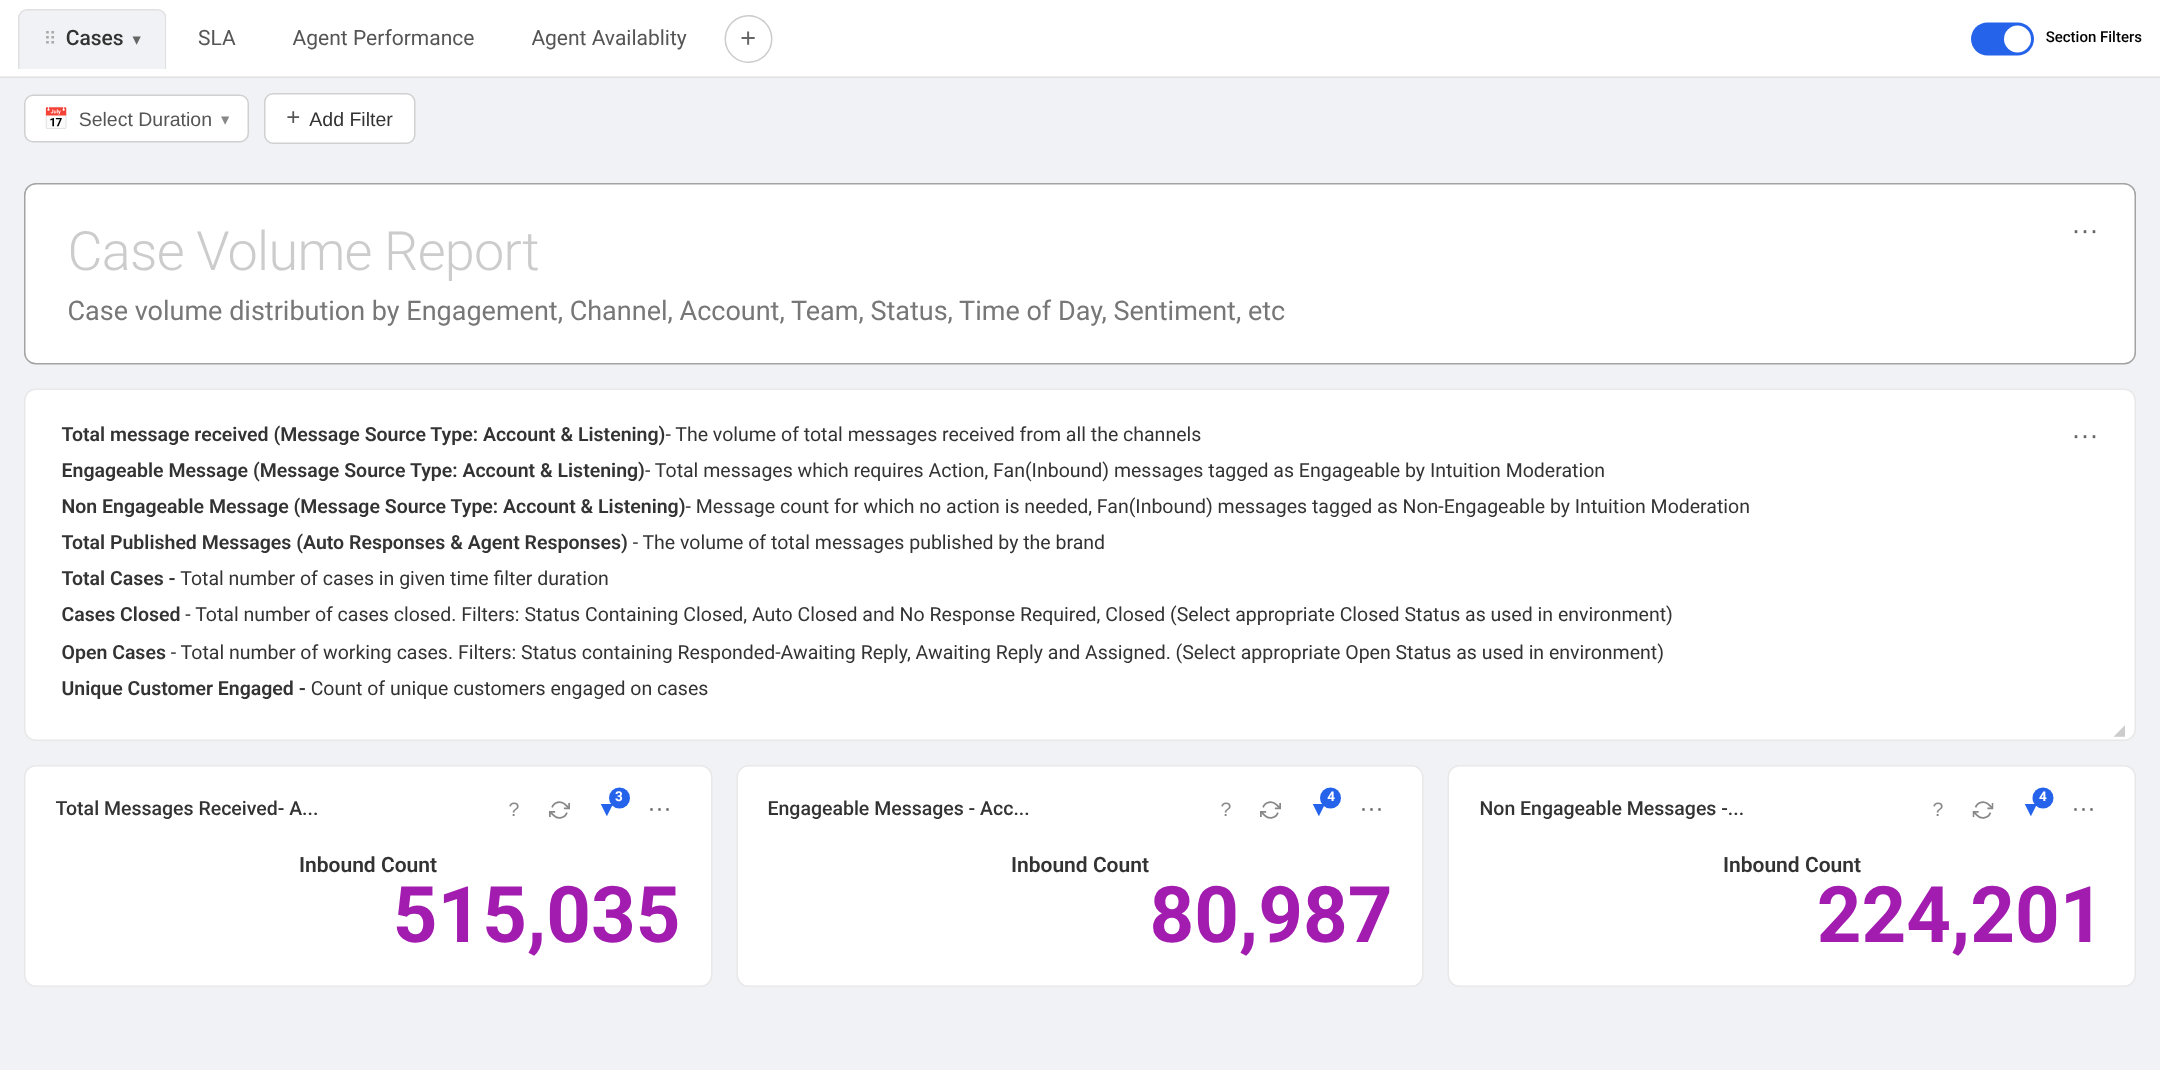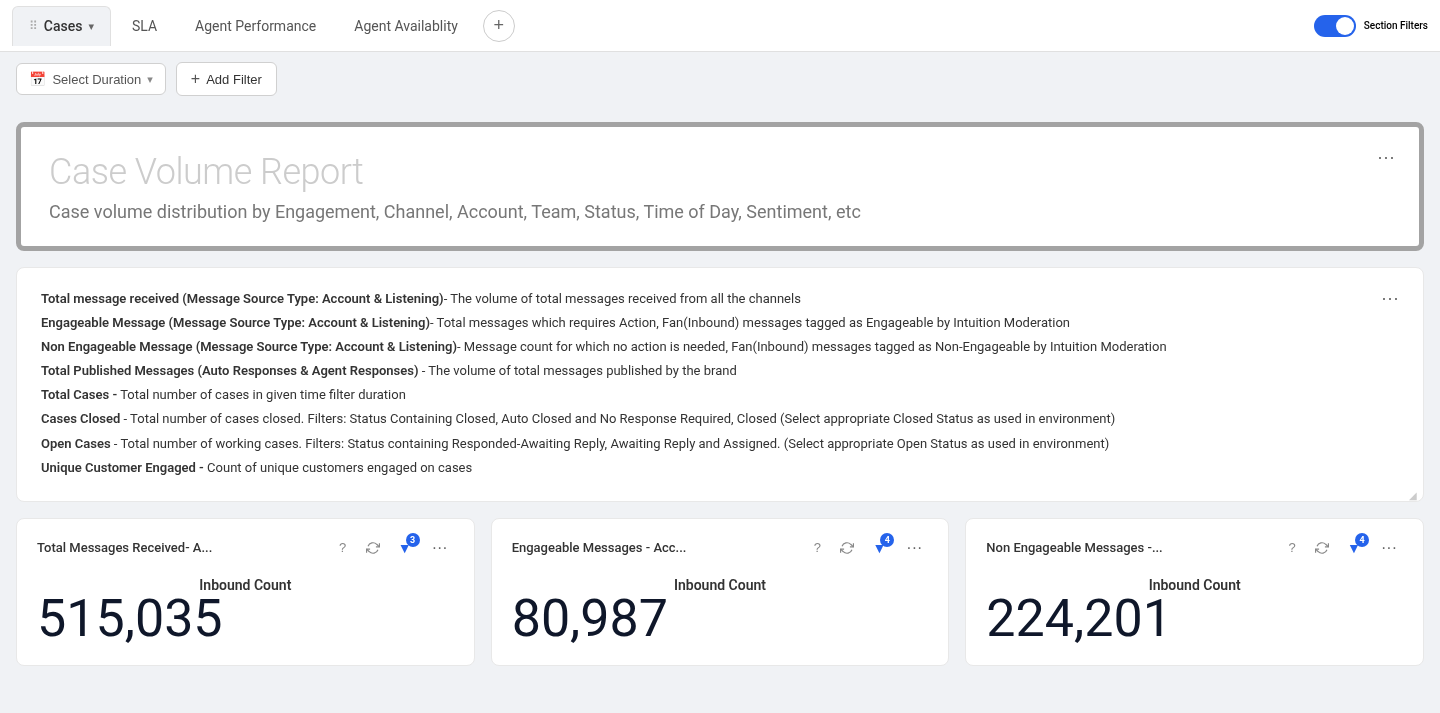--- a/index.html
+++ b/index.html
@@ -151,21 +151,21 @@
       padding: 16px;
       display: flex;
       flex-direction: column;
       gap: 16px;
     }
 
     
     .card {
       background: #fff;
       border-radius: 8px;
-      border: 5px solid #a3a3a3;
+      border: 1px solid #a3a3a3;
       padding: 24px 28px;
       position: relative;
     }
 
     
     .report-title {
       font-size: 36px;
       font-weight: 300;
       color: #ccc;
       margin-bottom: 8px;
@@ -285,23 +285,23 @@
     }
     .metric-label {
       font-size: 14px;
       font-weight: 600;
       text-align: center;
       color: #333;
       margin-bottom: 0;
     }
     .metric-value {
       font-size: 52px;
-      font-weight: 400;
-      text-align: left;
-      color: #0f172a;
+      font-weight: 700;
+      text-align: right;
+      color: #a21caf;
       line-height: 1;
     }
     .more-btn {
       background: none;
       border: none;
       cursor: pointer;
       color: #666;
       font-size: 16px;
       padding: 2px 6px;
       flex-shrink: 0;

